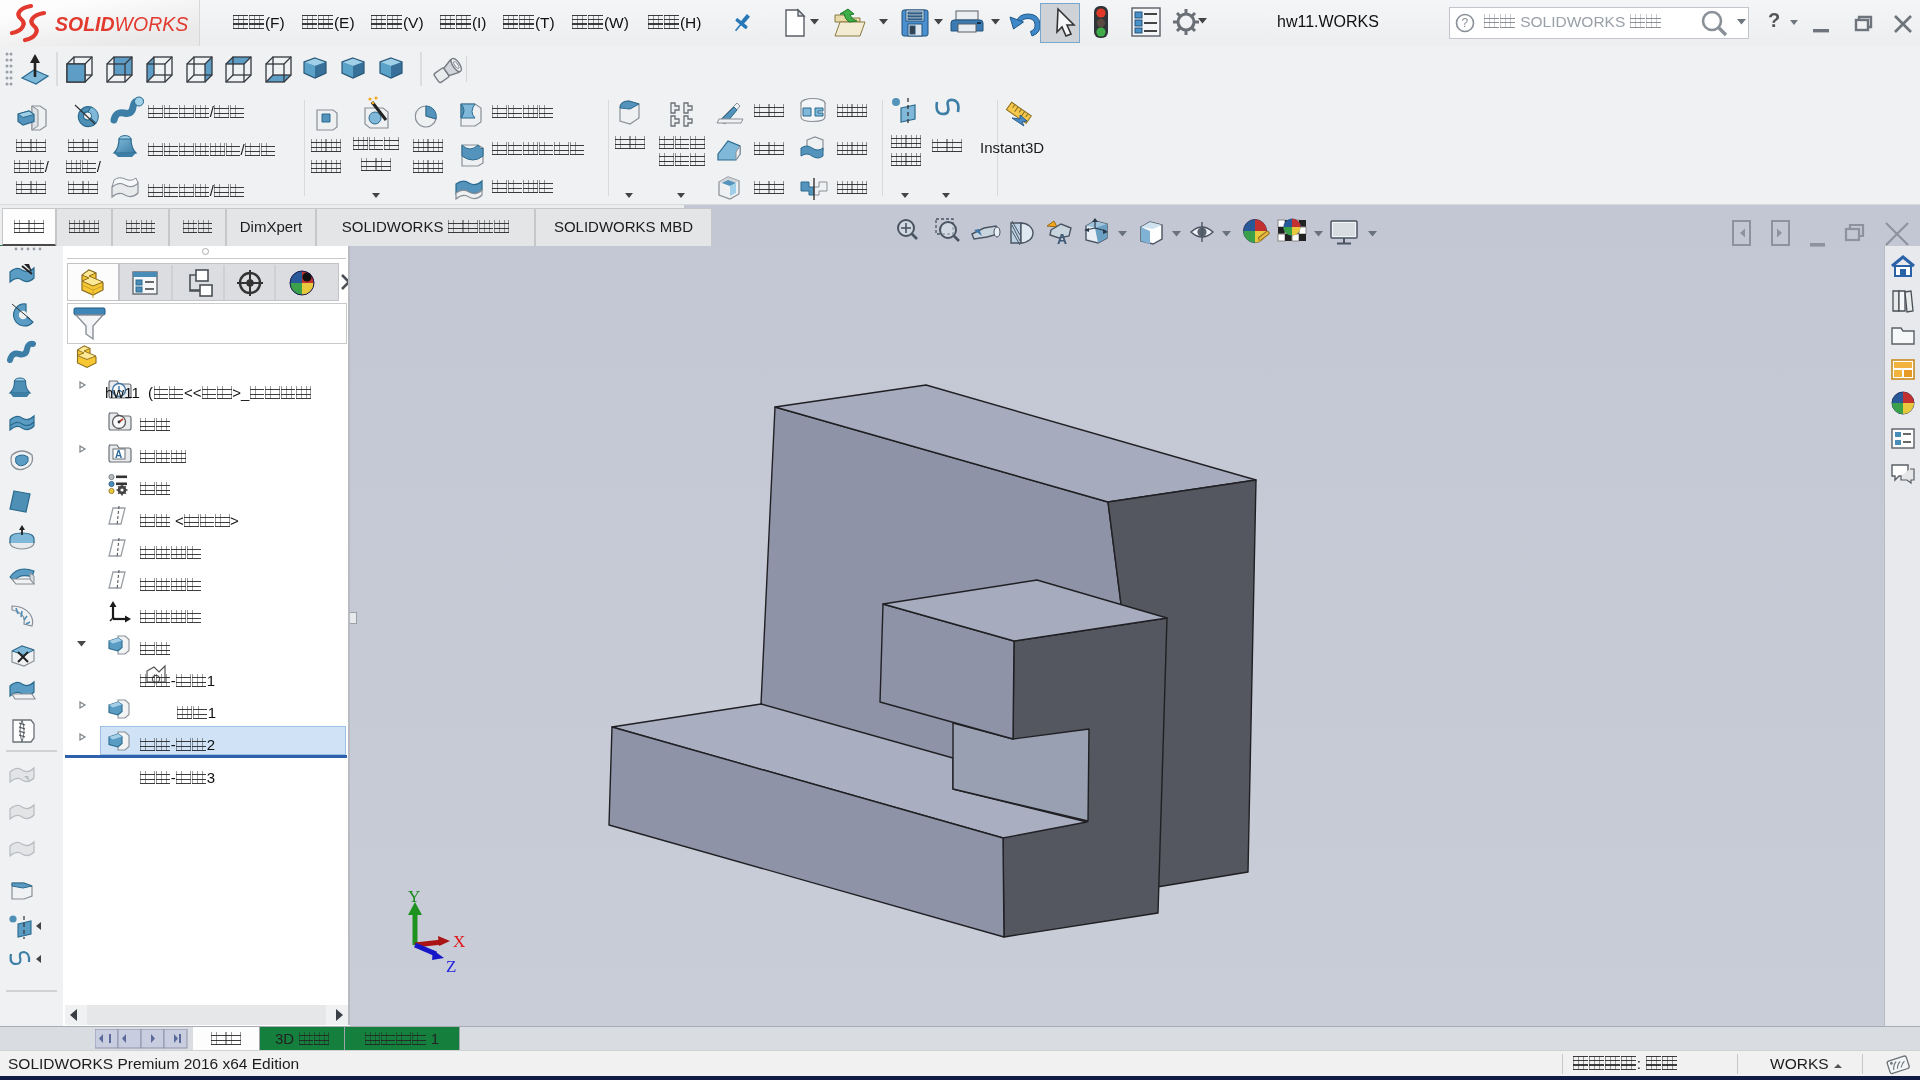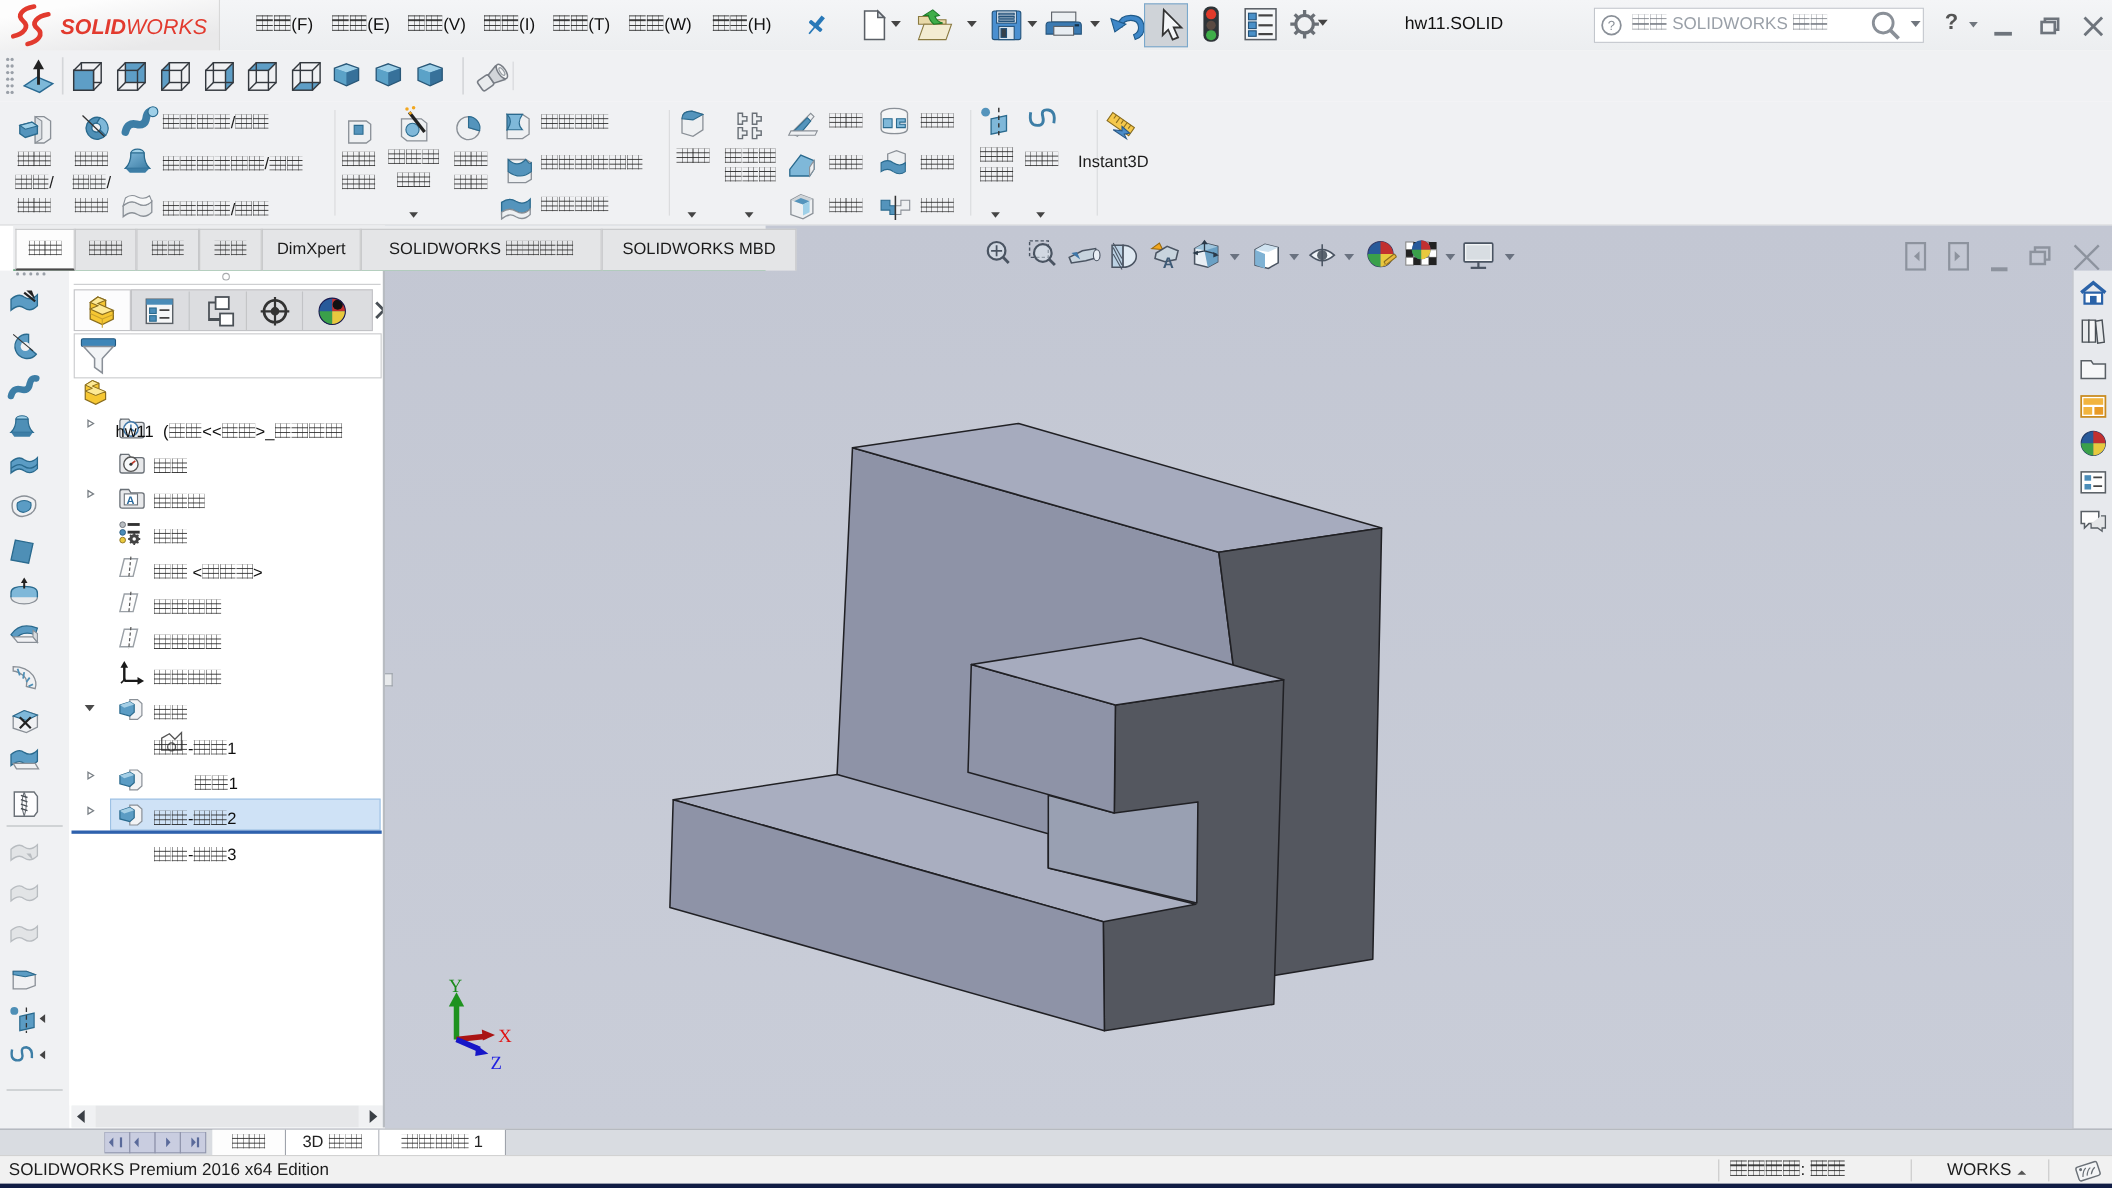--- a/index.html
+++ b/index.html
@@ -16,34 +16,34 @@
 #logo{left:0;top:0;width:200px;height:46px;background:linear-gradient(170deg,#fdfdfd 20%,#e9e9ea 80%);border-right:1px solid #d8d8d8;}
 .menu{top:0;height:46px;line-height:46px;font-size:15.5px;color:#111;}
 
 #row2{left:0;top:46px;width:1920px;height:46px;background:#f0f1f3;}
 
 #ribbon{left:0;top:92px;width:1920px;height:113px;background:#f0f1f3;border-bottom:1px solid #d9dadc;}
 .rlbl{position:absolute;font-size:15px;color:#1c1c1c;text-align:center;white-space:nowrap;}
 .rsep{position:absolute;top:8px;width:1px;height:96px;background:#d9dadc;}
 .dd{position:absolute;width:0;height:0;border-left:4.5px solid transparent;border-right:4.5px solid transparent;border-top:5px solid #444;}
 
-#tabrow{left:12px;top:205px;width:684px;height:41px;background:#ecedef;z-index:5;border-bottom:1px solid #15803d;}
+#tabrow{left:0;top:205px;width:684px;height:41px;background:#ecedef;z-index:5;border-bottom:1px solid #15803d;}
 .ftab{position:absolute;top:3px;height:38px;line-height:36px;font-size:15px;color:#1c1c1c;text-align:center;background:#e4e5e7;border:1px solid #c6c7c9;border-bottom:none;}
 .ftab.act{background:#fdfdfd;border-bottom:2px solid #4a4a4a;}
 
 #viewport{left:350px;top:205px;width:1570px;height:821px;background:linear-gradient(#c3c7d3,#c9cdd8);}
 #vleft{left:63px;top:246px;width:287px;height:759px;background:#fff;}
 
 #ltb{left:0;top:246px;width:63px;height:780px;background:#f0f1f3;}
 
 #taskpane{left:1884px;top:246px;width:36px;height:780px;background:#e7e9ed;border-left:1px solid #b6bac2;}
 
 #hscroll{left:65px;top:1005px;width:283px;height:20px;background:#f0f1f3;}
 #modeltabs{left:0;top:1026px;width:1920px;height:24px;background:#d9dce1;border-top:1px solid #a7abb3;}
-.mtab{position:absolute;top:0;height:24px;line-height:23px;font-size:15px;color:#222;text-align:center;background:#ffffff;border-right:1px solid #9fa3ab;}
+.mtab{position:absolute;top:0;height:24px;line-height:23px;font-size:15px;color:#222;text-align:center;background:#15803d;border-right:1px solid #9fa3ab;}
 #statusbar{left:0;top:1050px;width:1920px;height:26px;background:#f1f1f1;border-top:1px solid #d2d2d2;font-size:15.5px;color:#1c1c1c;}
 #navy{left:0;top:1076px;width:1920px;height:4px;background:#101c44;}
 .t{position:absolute;white-space:nowrap;}
 .t2{position:absolute;font-size:15px;color:#0f0f0f;white-space:nowrap;margin-top:36px;}
 </style></head>
 <body>
 <div class="abs" id="titlebar"></div>
 <div class="abs" id="logo">
 <svg width="200" height="46" viewBox="0 0 200 46">
 <g fill="none" stroke="#e23a2e" stroke-width="4.2" stroke-linecap="round">
@@ -129,21 +129,21 @@
         <line x1="24" y1="18" x2="29" y2="18"></line>
         <line x1="7" y1="9" x2="10.5" y2="12.5"></line>
         <line x1="21.5" y1="23.5" x2="25" y2="27"></line>
         <line x1="7" y1="27" x2="10.5" y2="23.5"></line>
         <line x1="21.5" y1="12.5" x2="25" y2="9"></line>
       </g>
       <circle cx="16" cy="18" r="3.5" fill="#f0f1f3"></circle>
       <path d="M104 10 h9 l-4.5 5.5 z" fill="#444" transform="translate(-76,4)"></path>
     </g>
 </svg>
-<span class="t" style="left:1277px;top:13px;font-size:16px;color:#111">hw11.SOLID</span>
+<span class="t" style="left:1277px;top:13px;font-size:16px;color:#111">hw11.WORKS</span>
 <div class="abs" style="left:1449px;top:7px;width:300px;height:32px;background:#fff;border:1px solid #c2c6cc"></div>
 <svg class="abs" style="left:1455px;top:13px" width="20" height="20" viewBox="0 0 20 20">
     <circle cx="10" cy="10" r="8.5" fill="none" stroke="#8a9098" stroke-width="1.6"></circle>
     <text x="6.5" y="14" font-size="12" fill="#8a9098" font-family="Liberation Sans,sans-serif">?</text>
   </svg>
 <span class="t cg" style="left:1484px;top:13px;font-size:15.5px;color:#9aa0a8"><span class="c"></span><span class="c"></span> SOLIDWORKS <span class="c"></span><span class="c"></span></span>
 <svg class="abs" style="left:1695px;top:8px" width="60" height="30" viewBox="0 0 60 30">
     <circle cx="17" cy="13" r="9" fill="none" stroke="#8a9098" stroke-width="2.6"></circle>
     <line x1="23.5" y1="19.5" x2="31" y2="27" stroke="#8a9098" stroke-width="3.4"></line>
     <path d="M42 11 l9 0 l-4.5 5.5 z" fill="#70767e"></path>

